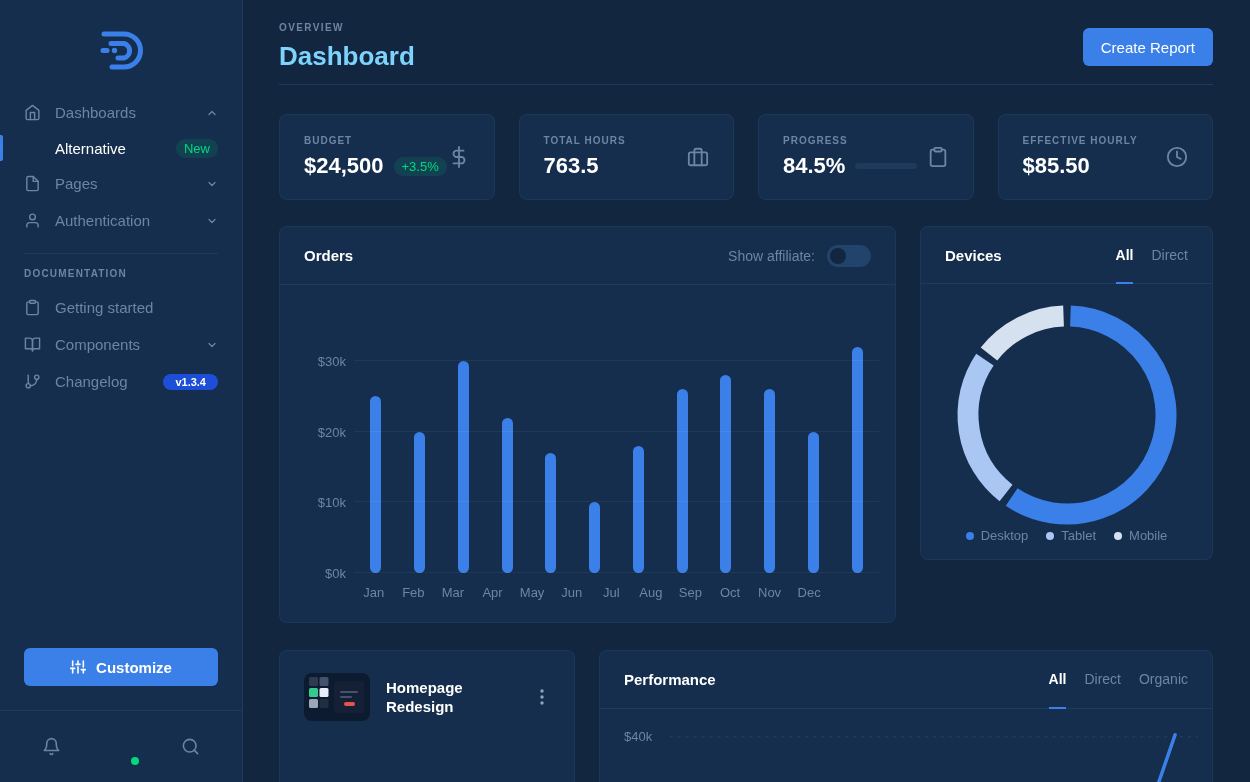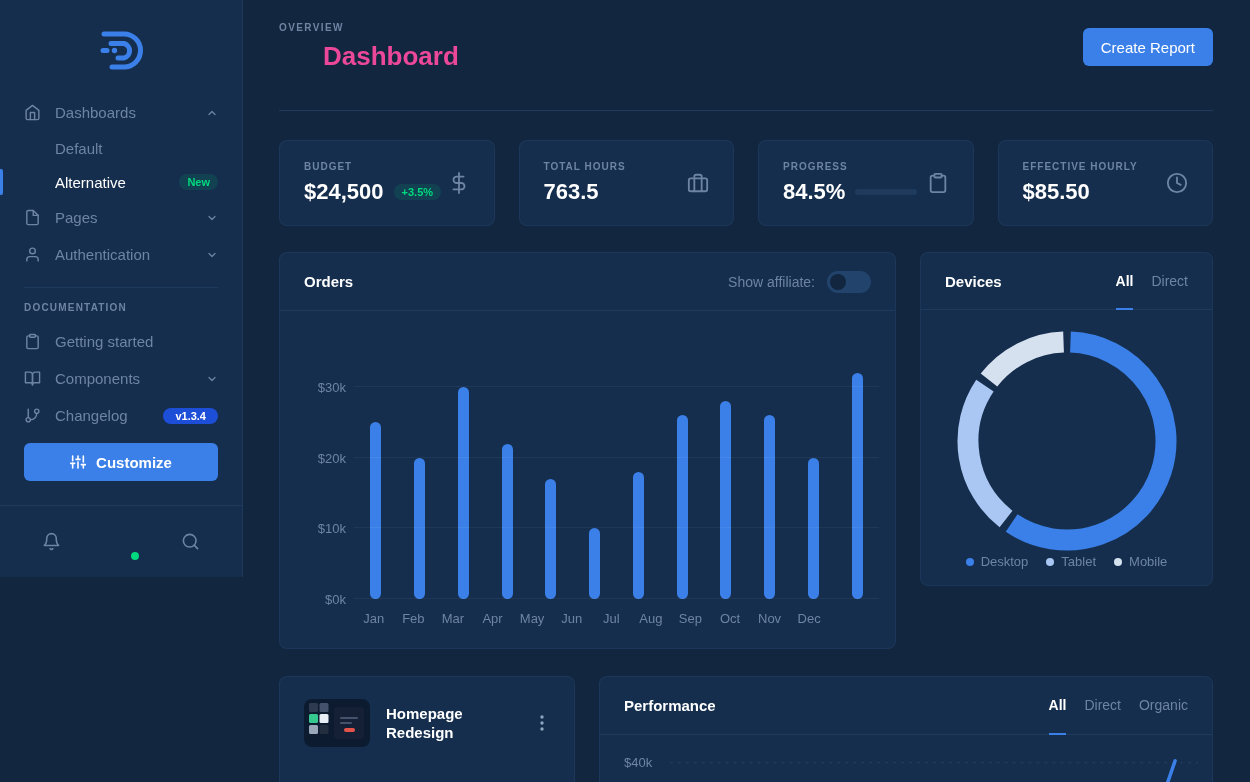--- a/index.html
+++ b/index.html
@@ -6,40 +6,40 @@
   html,body { width:1250px; height:782px; overflow:hidden; }
   body {
     font-family:"Liberation Sans","DejaVu Sans",sans-serif;
     background:#12263f; color:#fff;
     -webkit-font-smoothing:antialiased;
   }
   .app { position:relative; width:1250px; height:782px; overflow:hidden; display:flex; }
 
   
   .sidebar {
-    width:243px; min-width:243px; height:577px;
+    width:243px; min-width:243px; height:782px;
     background:#152e4d; border-right:1px solid #1e3a5c;
     display:flex; flex-direction:column;
   }
   .side-pad { padding:0 24px; }
   .logo-wrap { display:flex; justify-content:center; padding:26px 0 20px; }
   .nav { display:flex; flex-direction:column; }
   .nav-item {
     position:relative; display:flex; align-items:center;
     height:37px; color:#6e84a3; font-size:15px; cursor:pointer;
   }
   .nav-item .nicon { width:17px; height:17px; margin-right:14px; display:flex; align-items:center; color:#6e84a3; }
   .nav-item .nlabel { flex:1; }
   .nav-item.child { padding-left:31px; height:34px; }
   .nav-item.active { color:#fff; }
   .active-bar { position:absolute; left:-24px; top:4px; width:3px; height:26px; background:#3b80e8; border-radius:0 2px 2px 0; }
   .chev { width:12px; height:12px; color:#6e84a3; }
   .badge-new {
-    font-size:11px; color:#00d97e; background:rgba(0,217,126,.12);
-    padding:2px 8px; border-radius:10px; font-weight:bold;
+    font-size:13px; color:#00d97e; background:rgba(0,217,126,.12);
+    padding:2px 8px; border-radius:10px; font-weight:normal;
   }
   .badge-ver {
     font-size:11px; color:#fff; background:#1d4ed8;
     padding:2px 12px; border-radius:10px; font-weight:bold;
   }
   .side-divider { height:1px; background:#1e3a5c; margin:14px 0; }
   .section-heading {
     font-size:10px; letter-spacing:1.2px; color:#6e84a3;
     font-weight:bold; margin:8px 0 10px;
   }
@@ -67,24 +67,24 @@
   }
   .status-dot {
     position:absolute; right:-1px; bottom:-1px; width:12px; height:12px;
     background:#00d97e; border:2px solid #152e4d; border-radius:50%;
   }
 
   
   .main { flex:1; padding:0 37px 0 36px; display:flex; flex-direction:column; overflow:hidden; }
   .page-header {
     display:flex; align-items:center; justify-content:space-between;
-    padding:22px 0 38px; border-bottom:1px solid #1e3a5c;
+    padding:22px 0 12px; border-bottom:1px solid #1e3a5c;
   }
   .pretitle { font-size:10px; letter-spacing:1.4px; color:#6e84a3; font-weight:bold; margin-bottom:8px; }
-  .page-title { font-size:26px; font-weight:600; color:#ec4899;margin-left:44px; }
+  .page-title { font-size:26px; font-weight:600; color:#7dd3fc; }
   .primary-btn {
     background:#3b80e8; color:#fff; border:none; border-radius:6px;
     height:38px; padding:0 18px; font-size:15px; cursor:pointer; font-family:inherit;
   }
 
   
   .card { background:#152e4d; border:1px solid rgba(30,58,92,.8); border-radius:8px; }
   .card-header {
     height:58px; display:flex; align-items:center; justify-content:space-between;
     padding:0 24px; border-bottom:1px solid #1e3a5c;
@@ -173,23 +173,20 @@
               </svg>
           </span>
           <span class="nlabel">Dashboards</span>
           <span class="chev">
             <svg class="icon" width="12" height="12" viewBox="0 0 24 24" fill="none" stroke="currentColor" stroke-width="2.5" stroke-linecap="round" stroke-linejoin="round">
                 <polyline points="18 15 12 9 6 15"></polyline>
               </svg>
           </span>
         </div>
 
-        <div class="nav-item child">
-          <span class="nlabel">Default</span>
-        </div>
 
         <div class="nav-item child active">
           <span class="active-bar"></span>
           <span class="nlabel">Alternative</span>
           <span class="badge-new">New</span>
         </div>
 
         <div class="nav-item">
           <span class="nicon">
             <svg class="icon" width="17" height="17" viewBox="0 0 24 24" fill="none" stroke="currentColor" stroke-width="2" stroke-linecap="round" stroke-linejoin="round">

